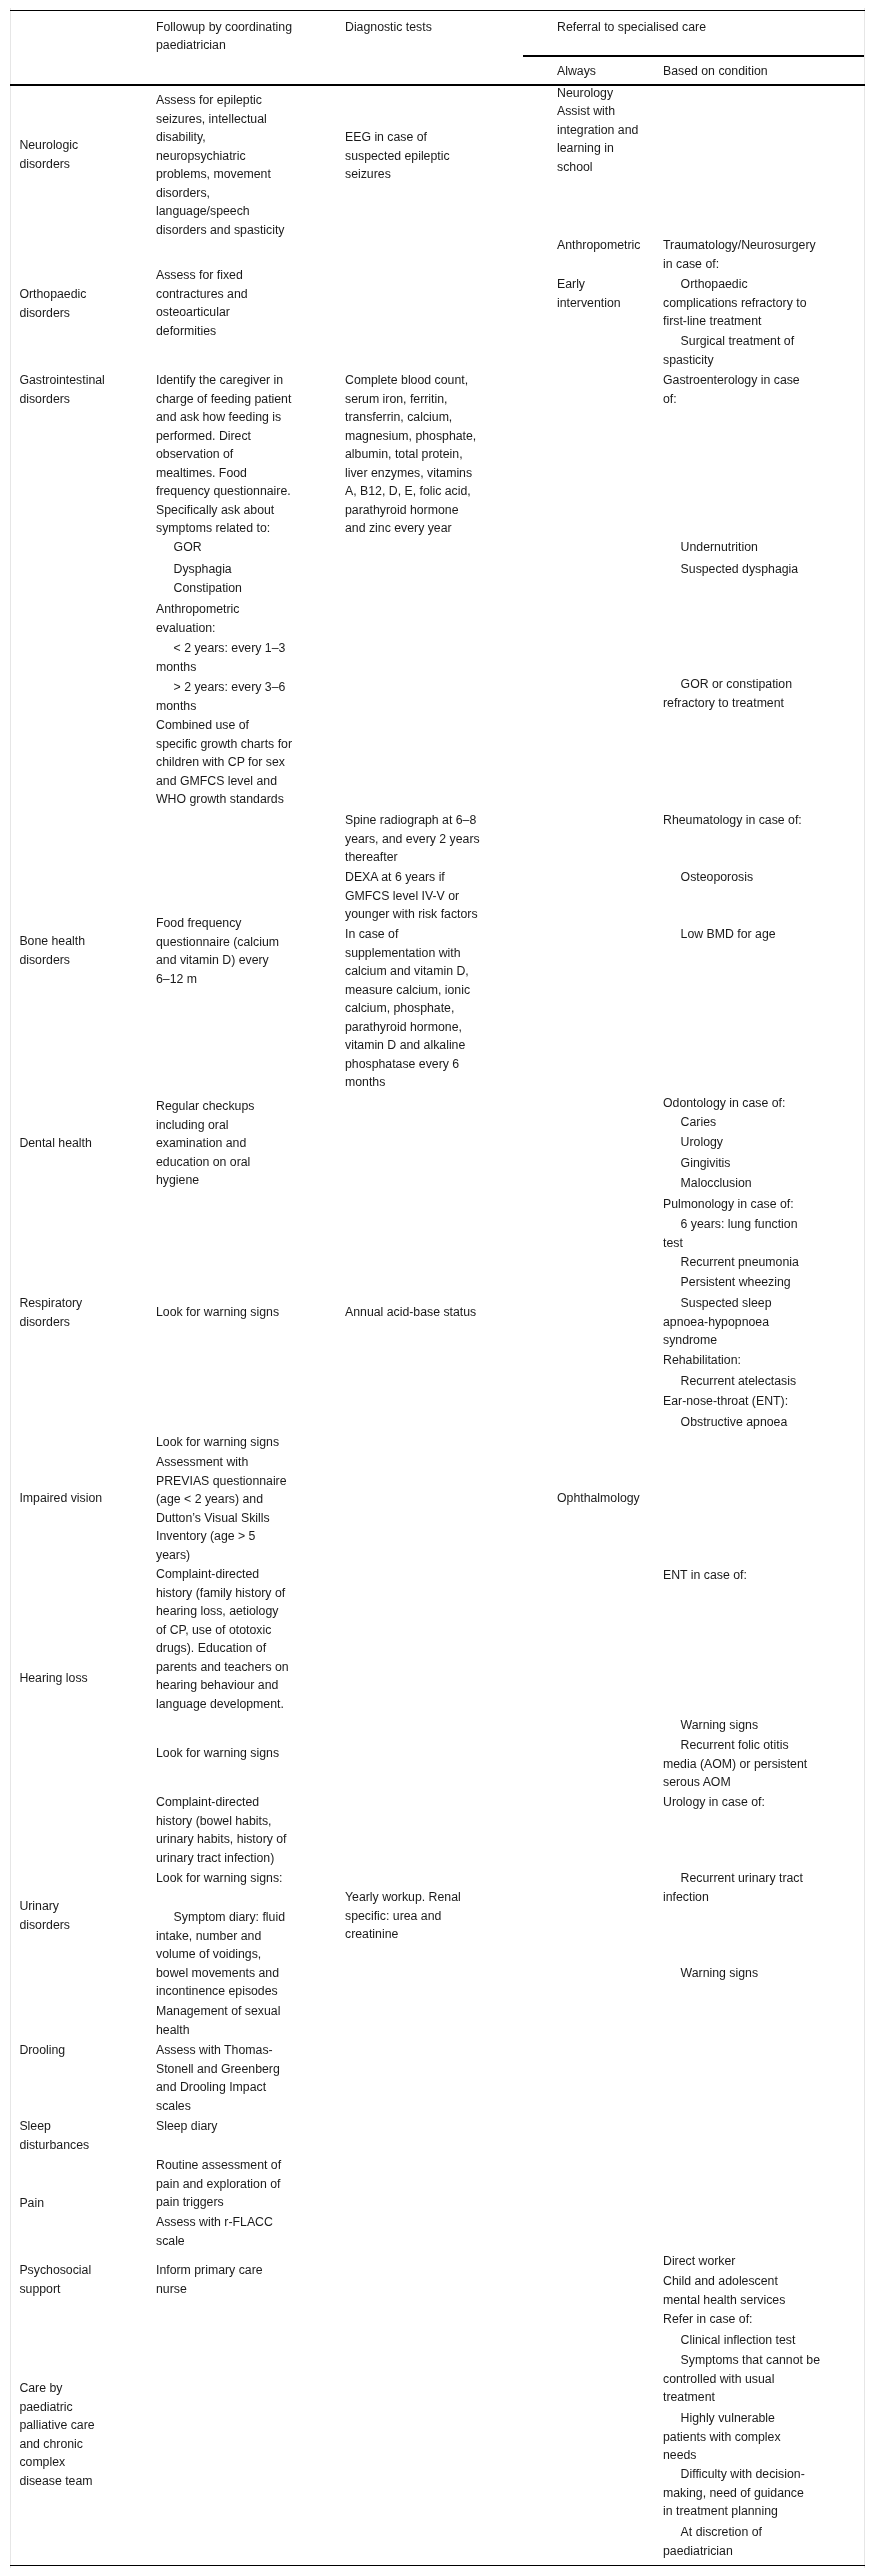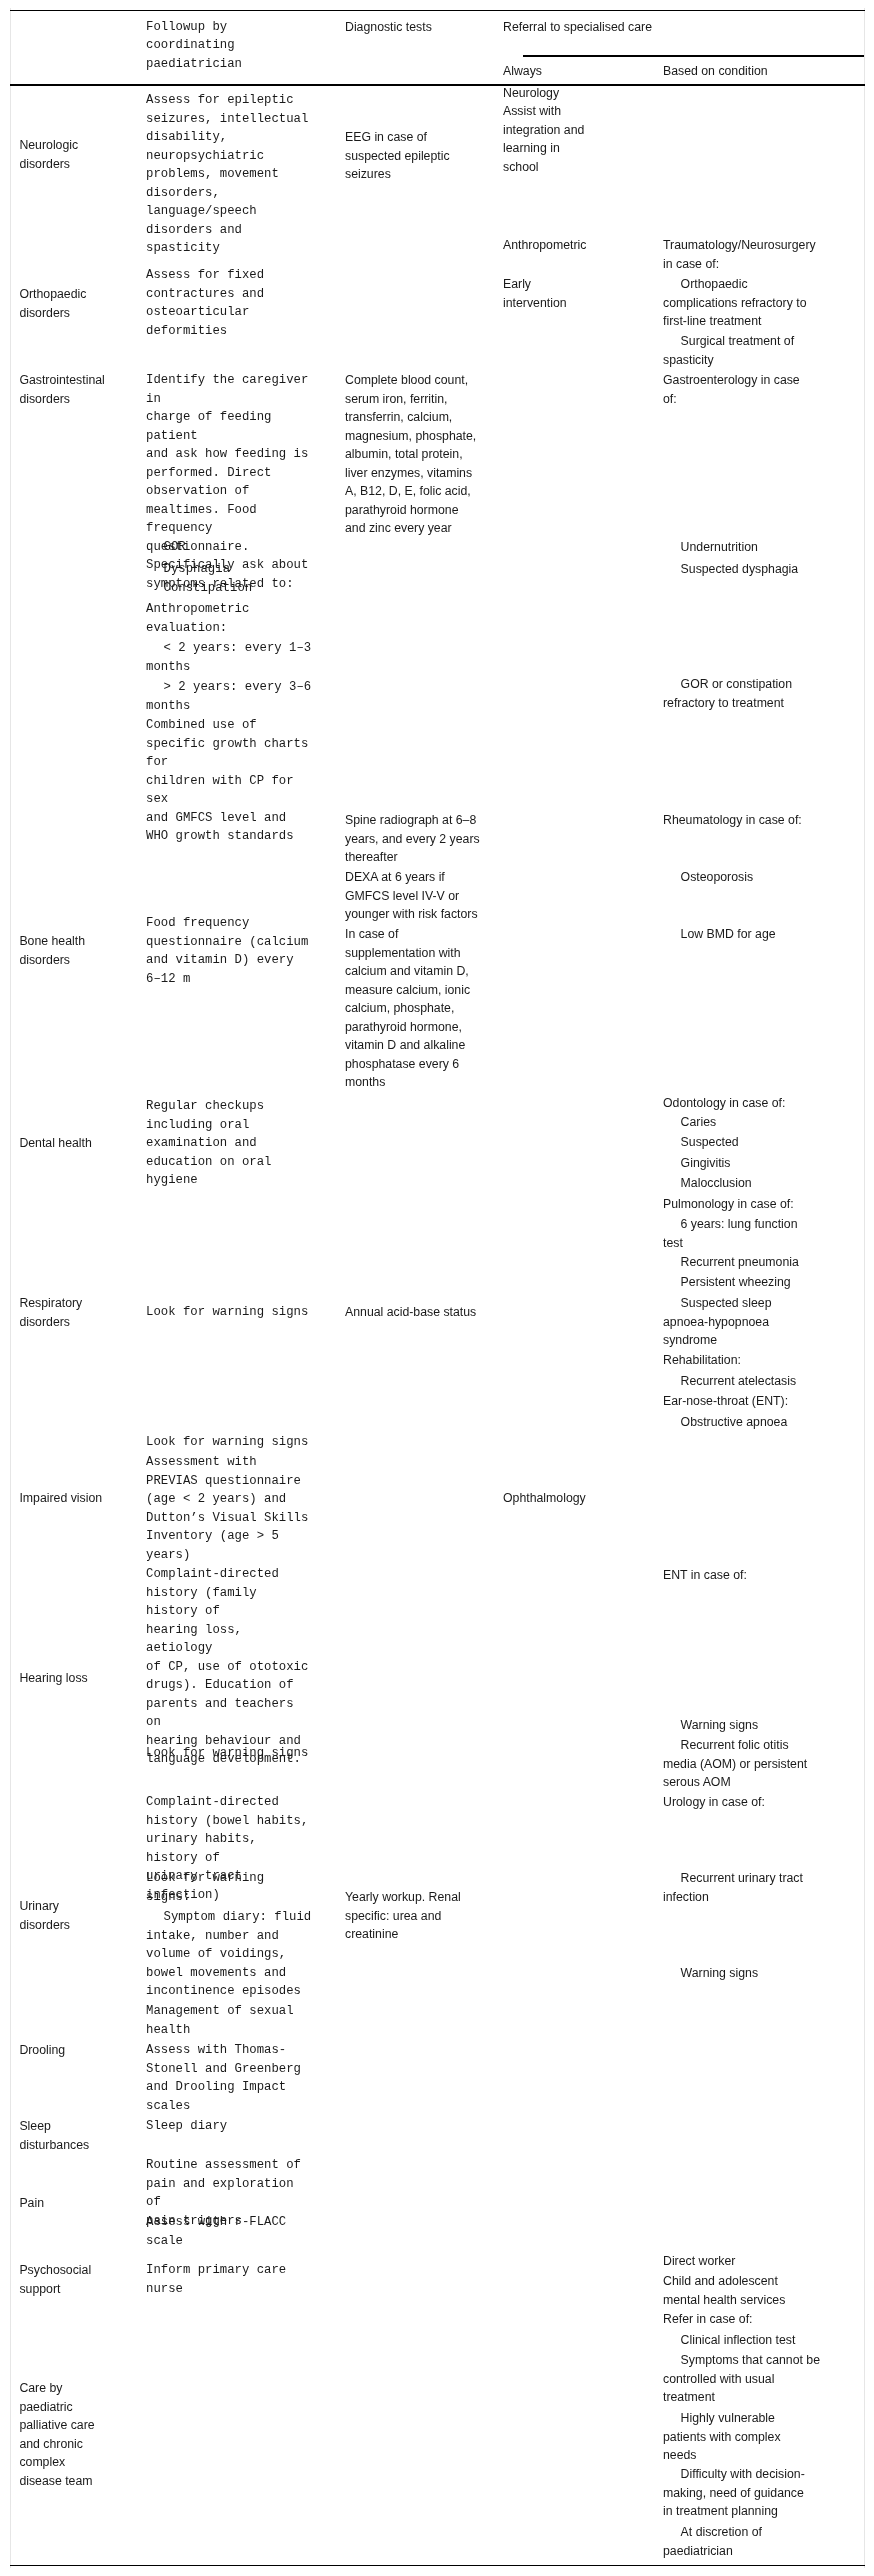--- a/index.html
+++ b/index.html
@@ -7,23 +7,23 @@
          font-family:"Liberation Sans", sans-serif; font-size:12.3px; color:#1a1a1a; }
   .frame { position:absolute; left:9.7px; top:8px; width:855px; height:2560px;
            border-left:0.9px solid #e6e6e6; border-right:0.9px solid #e6e6e6; box-sizing:border-box; }
   .rule { position:absolute; background:#000; }
   .rule-top { left:9.7px; top:9.7px; width:855px; height:0.9px; }
   .rule-sub { left:523px; top:55px; width:341px; height:1.8px; }
   .rule-head { left:9.7px; top:84px; width:855px; height:1.8px; }
   .rule-bottom { left:9.7px; top:2565px; width:855px; height:0.9px; }
   .t { position:absolute; line-height:18.5px; white-space:pre-line; }
   .c1 { left:19.4px; width:123px; }
-  .c2 { left:146px; width:167px;font-family:Liberation Mono, monospace; }
+  .c2 { left:156px; width:167px; }
   .c3 { left:345px; width:167px; }
-  .c4 { left:503px; width:123px; }
+  .c4 { left:557px; width:123px; }
   .c5 { left:663px; width:196px; }
   .ind { text-indent:17.6px; }
 </style>
 </head>
 <body>
 
 <div class="frame"></div>
 <div class="rule rule-top"></div>
 <div class="rule rule-sub"></div>
 <div class="rule rule-head"></div>
@@ -139,21 +139,21 @@
 <div class="t c5 ind" style="top:925px">Low BMD for age</div>
 
 <div class="t c1" style="top:1134px">Dental health</div>
 <div class="t c2" style="top:1097px">Regular checkups
 including oral
 examination and
 education on oral
 hygiene</div>
 <div class="t c5" style="top:1094px">Odontology in case of:</div>
 <div class="t c5 ind" style="top:1113px">Caries</div>
-<div class="t c5 ind" style="top:1133px">Suspected</div>
+<div class="t c5 ind" style="top:1133px">Urology</div>
 <div class="t c5 ind" style="top:1154px">Gingivitis</div>
 <div class="t c5 ind" style="top:1174px">Malocclusion</div>
 
 <div class="t c1" style="top:1294px">Respiratory
 disorders</div>
 <div class="t c2" style="top:1303px">Look for warning signs</div>
 <div class="t c3" style="top:1303px">Annual acid-base status</div>
 <div class="t c5" style="top:1195px">Pulmonology in case of:</div>
 <div class="t c5 ind" style="top:1215px">6 years: lung function
 test</div>

